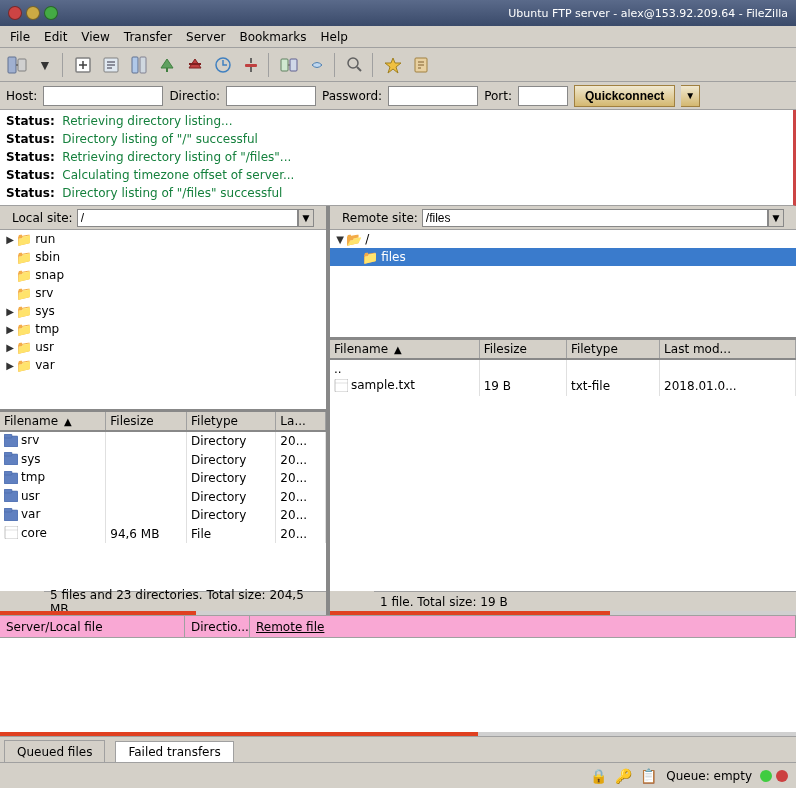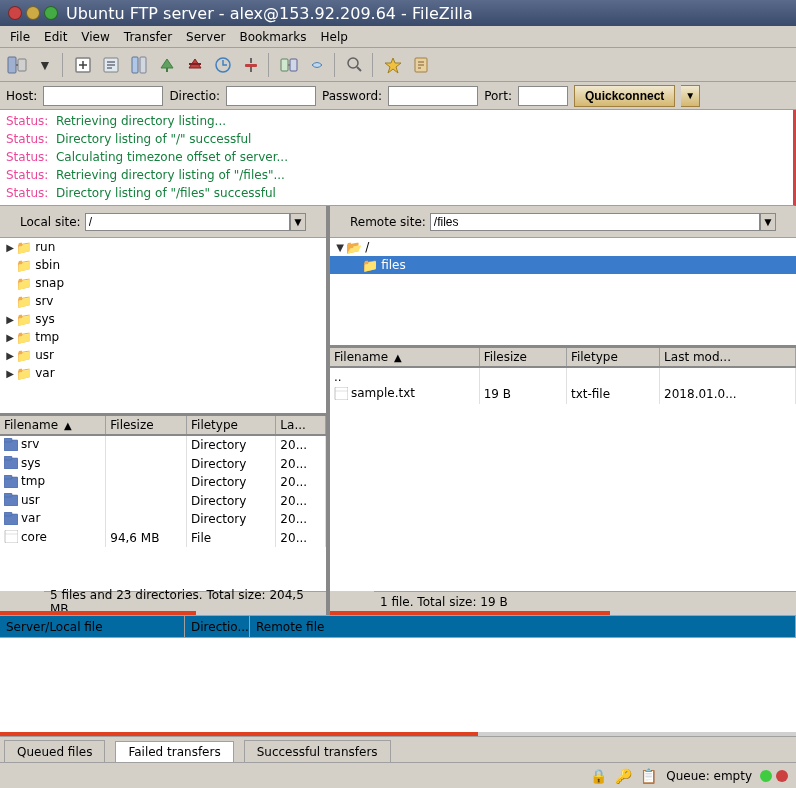--- a/index.html
+++ b/index.html
@@ -32,21 +32,21 @@
     .tb-btn {
       width: 14px;
       height: 14px;
       border-radius: 50%;
       border: 1px solid rgba(0,0,0,0.4);
       cursor: pointer;
     }
     .tb-close { background: #cc4444; }
     .tb-min { background: #ccaa44; }
     .tb-max { background: #44aa44; }
-    .titlebar-title { font-size: 16px; flex: 1; text-align: left; }
+    .titlebar-title { font-size: 11px; flex: 1; text-align: right; }
 
     
     .menubar {
       background: #d4d0c8;
       display: flex;
       align-items: center;
       height: 22px;
       padding: 0 4px;
       border-bottom: 1px solid #a0a0a0;
       flex-shrink: 0;
@@ -130,21 +130,21 @@
       background: white;
       border-bottom: 1px solid #a0a0a0;
       padding: 2px 6px;
       font-size: 12px;
       flex-shrink: 0;
       height: 96px;
       overflow: hidden;
       border-right: 3px solid #cc4444;
     }
     .status-line { line-height: 18px; }
-    .status-label { color: #ec4899; display: inline; }
+    .status-label { color: #000000; display: inline; font-weight: bold; }
     .status-value { color: #15803d; }
 
     
     .main-panels {
       display: flex;
       flex-direction: row;
       flex: 1;
       min-height: 0;
       border-bottom: 1px solid #a0a0a0;
     }
@@ -164,22 +164,22 @@
       flex-direction: column;
       flex: 1;
     }
 
     
     .sitebar {
       display: flex;
       align-items: center;
       background: #d4d0c8;
       border-bottom: 1px solid #a0a0a0;
-      height: 32px;
-      padding: 0 20px;
+      height: 24px;
+      padding: 0 12px;
       flex-shrink: 0;
     }
     .sitebar label { font-size: 12px; margin-right: 4px; }
     .sitebar-input {
       flex: 1;
       border: 1px solid #888;
       background: white;
       height: 18px;
       font-size: 12px;
       padding: 0 3px;
@@ -275,35 +275,35 @@
     
     .transfer-area {
       display: flex;
       flex-direction: column;
       flex-shrink: 0;
       height: 120px;
       background: #d4d0c8;
     }
     .transfer-header {
       display: flex;
-      background: #0369a1;
+      background: #f9a8d4;
       border-bottom: 1px solid #a0a0a0;
       height: 22px;
       flex-shrink: 0;
     }
     .transfer-col {
       padding: 2px 6px;
       font-size: 12px;
       border-right: 1px solid #a0a0a0;
       display: flex;
       align-items: center;
     }
     .transfer-col-server { width: 185px; }
     .transfer-col-dir { width: 65px; }
-    .transfer-col-remote { flex: 1; }
+    .transfer-col-remote { flex: 1; text-decoration: underline; }
     .transfer-content {
       flex: 1;
       background: white;
     }
     .transfer-progress {
       height: 4px;
       background: #d0d0d0;
       flex-shrink: 0;
     }
     .transfer-progress-fill {
@@ -494,25 +494,25 @@
   <div class="status-line">
     <span class="status-label">Status:</span>
     <span class="status-value">&nbsp;Retrieving directory listing...</span>
   </div>
   <div class="status-line">
     <span class="status-label">Status:</span>
     <span class="status-value">&nbsp;Directory listing of "/" successful</span>
   </div>
   <div class="status-line">
     <span class="status-label">Status:</span>
-    <span class="status-value">&nbsp;Calculating timezone offset of server...</span>
+    <span class="status-value">&nbsp;Retrieving directory listing of "/files"...</span>
   </div>
   <div class="status-line">
     <span class="status-label">Status:</span>
-    <span class="status-value">&nbsp;Retrieving directory listing of "/files"...</span>
+    <span class="status-value">&nbsp;Calculating timezone offset of server...</span>
   </div>
   <div class="status-line">
     <span class="status-label">Status:</span>
     <span class="status-value">&nbsp;Directory listing of "/files" successful</span>
   </div>
 </div>
 
 <div class="main-panels">
 
   <div class="left-panel">
@@ -716,23 +716,20 @@
     <div class="transfer-progress-fill"></div>
   </div>
 </div>
 
 <div class="tabs-area">
   <div class="tab">
     <span>Queued files</span>
   </div>
   <div class="tab active">
     <span>Failed transfers</span>
-  </div>
-  <div class="tab">
-    <span>Successful transfers</span>
   </div>
 </div>
 
 <div class="bottombar">
   <span class="bottombar-icon">🔒</span>
   <span class="bottombar-icon">🔑</span>
   <span class="bottombar-icon">📋</span>
   <span class="bottombar-queue">Queue: empty</span>
   <div class="status-lights">
     <div class="status-light light-green"></div>

